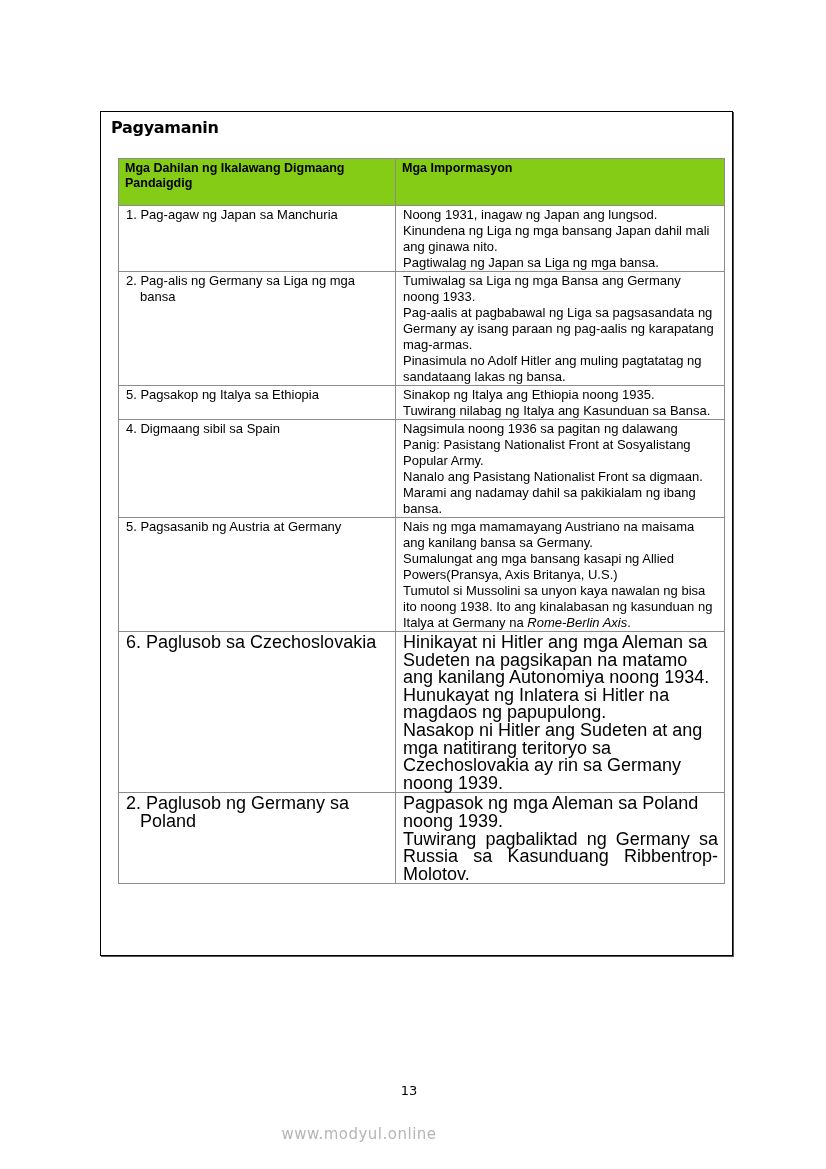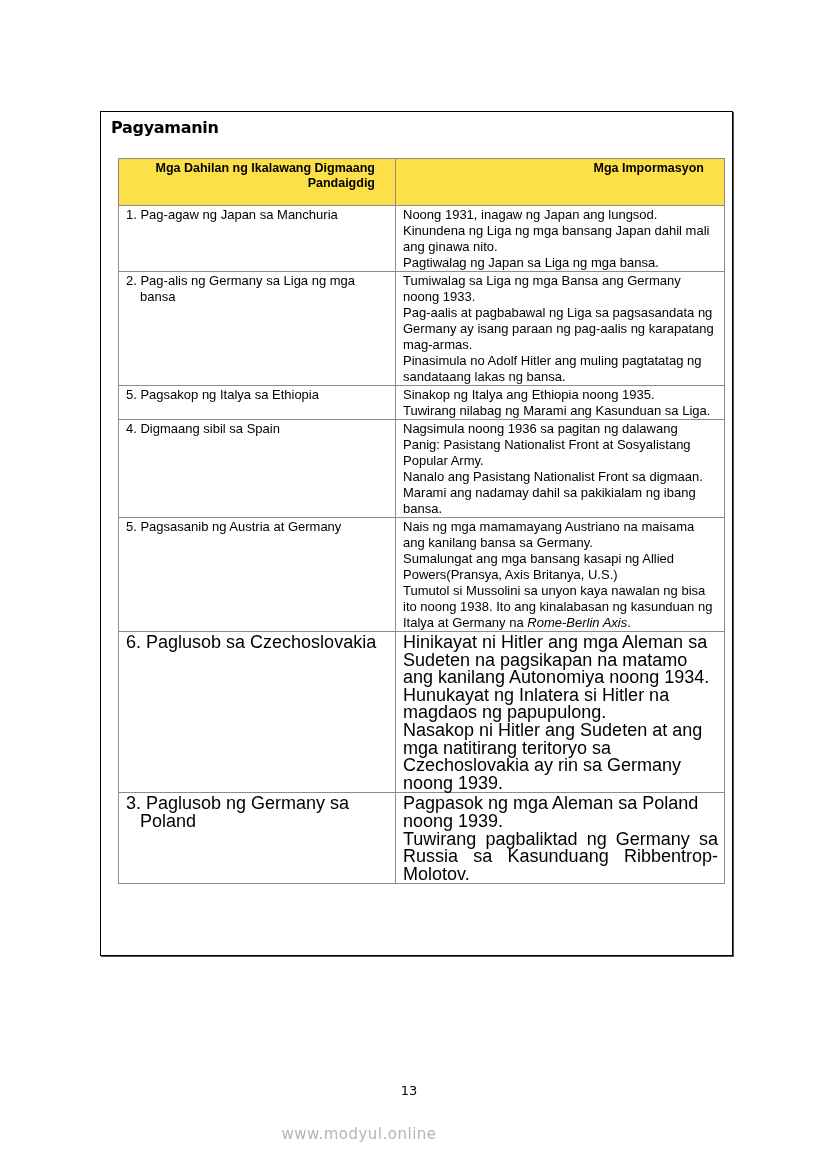--- a/index.html
+++ b/index.html
@@ -3,21 +3,21 @@
 <meta charset="utf-8">
 <style>
   html, body { margin:0; padding:0; background:#ffffff; }
   body { width:826px; height:1169px; position:relative; overflow:hidden; font-family:"Liberation Sans", sans-serif; color:#000; }
   .frame { position:absolute; left:100px; top:111px; width:633px; height:845px; border:1px solid #000; box-shadow:1px 1px 0 #555; box-sizing:border-box; }
   .title { position:absolute; left:111px; top:118px; font-family:"DejaVu Sans", sans-serif; font-size:16px; font-weight:bold; letter-spacing:-0.3px; }
   table.main { position:absolute; left:118px; top:158px; width:606px; border-collapse:collapse; table-layout:fixed; }
   table.main col.c1 { width:277px; }
   table.main col.c2 { width:329px; }
   table.main th, table.main td { border:1px solid #8c8c8c; vertical-align:top; text-align:left; }
-  table.main th { background:#fde047; font-size:12.5px; font-weight:bold; text-align:right; padding:2px 20px 0 6px; height:44px; line-height:15px; }
+  table.main th { background:#84cc16; font-size:12.5px; font-weight:bold; text-align:left; padding:2px 6px 0 6px; height:44px; line-height:15px; }
   td.cause { padding:1px 6px 0 7px; font-size:13px; line-height:16px; }
   td.info { padding:1px 6px 0 7px; font-size:13px; line-height:16px; }
   td .hang { display:block; padding-left:14px; text-indent:-14px; }
   tr.big td { font-size:18px; line-height:17.6px; padding-top:2px; }
   tr.r6 td { height:147px; }
   tr.r7 td { height:70px; }
   .info p { margin:0; }
   .pagenum { position:absolute; left:0; width:818px; top:1083px; text-align:center; font-family:"DejaVu Sans", sans-serif; font-size:13px; }
   .watermark { position:absolute; left:0; width:718px; top:1125px; text-align:center; font-family:"DejaVu Sans", sans-serif; font-size:15px; color:#b5b5b5; letter-spacing:0.5px; }
   em { font-style:italic; }
@@ -59,21 +59,21 @@
         <p>Pag-aalis at pagbabawal ng Liga sa pagsasandata ng Germany ay isang paraan ng pag-aalis ng karapatang mag-armas.</p>
         <p>Pinasimula no Adolf Hitler ang muling pagtatatag ng sandataang lakas ng bansa.</p>
       </td>
     </tr>
     <tr class="r3">
       <td class="cause">
           <span class="hang">5. Pagsakop ng Italya sa Ethiopia</span>
         </td>
       <td class="info">
         <p>Sinakop ng Italya ang Ethiopia noong 1935.</p>
-        <p>Tuwirang nilabag ng Marami ang Kasunduan sa Liga.</p>
+        <p>Tuwirang nilabag ng Italya ang Kasunduan sa Bansa.</p>
       </td>
     </tr>
     <tr class="r4">
       <td class="cause">
           <span class="hang">4. Digmaang sibil sa Spain</span>
         </td>
       <td class="info">
         <p>Nagsimula noong 1936 sa pagitan ng dalawang Panig: Pasistang Nationalist Front at Sosyalistang Popular Army.</p>
         <p>Nanalo ang Pasistang Nationalist Front sa digmaan.</p>
         <p>Marami ang nadamay dahil sa pakikialam ng ibang bansa.</p>
@@ -94,21 +94,21 @@
           <span class="hang">6. Paglusob sa Czechoslovakia</span>
         </td>
       <td class="info">
         <p>Hinikayat ni Hitler ang mga Aleman sa Sudeten na pagsikapan na matamo ang kanilang Autonomiya noong 1934.</p>
         <p>Hunukayat ng Inlatera si Hitler na magdaos ng papupulong.</p>
         <p>Nasakop ni Hitler ang Sudeten at ang mga natitirang teritoryo sa Czechoslovakia ay rin sa Germany noong 1939.</p>
       </td>
     </tr>
     <tr class="big r7">
       <td class="cause">
-          <span class="hang">3. Paglusob ng Germany sa Poland</span>
+          <span class="hang">2. Paglusob ng Germany sa Poland</span>
         </td>
       <td class="info">
         <p>Pagpasok ng mga Aleman sa Poland noong 1939.</p>
         <p style="text-align:justify;text-align-last:justify;">Tuwirang pagbaliktad ng Germany sa Russia sa Kasunduang Ribbentrop-Molotov.</p>
       </td>
     </tr>
   </tbody>
 </table>
 
 <div class="pagenum">13</div>

